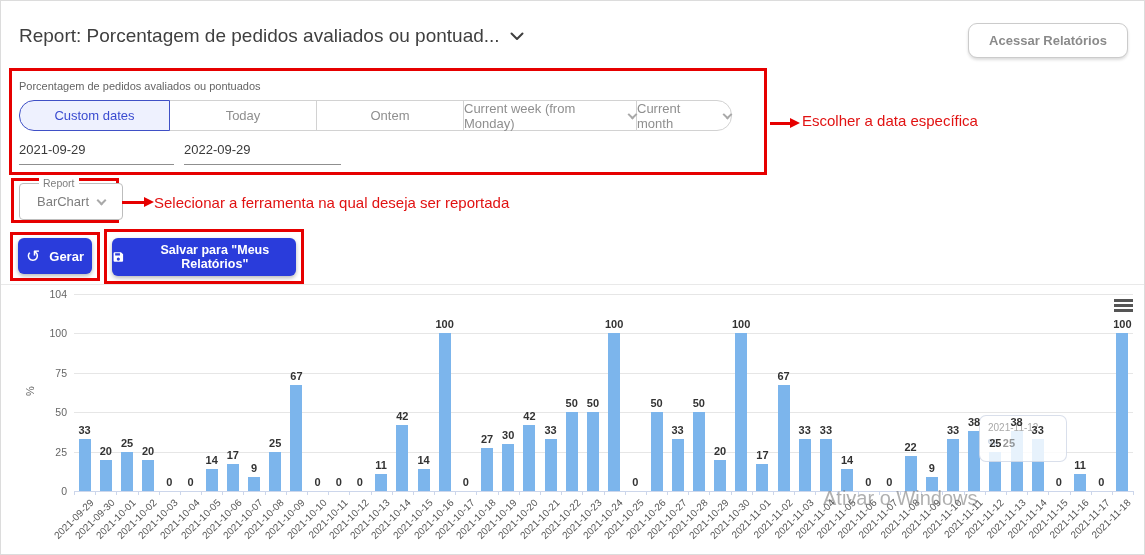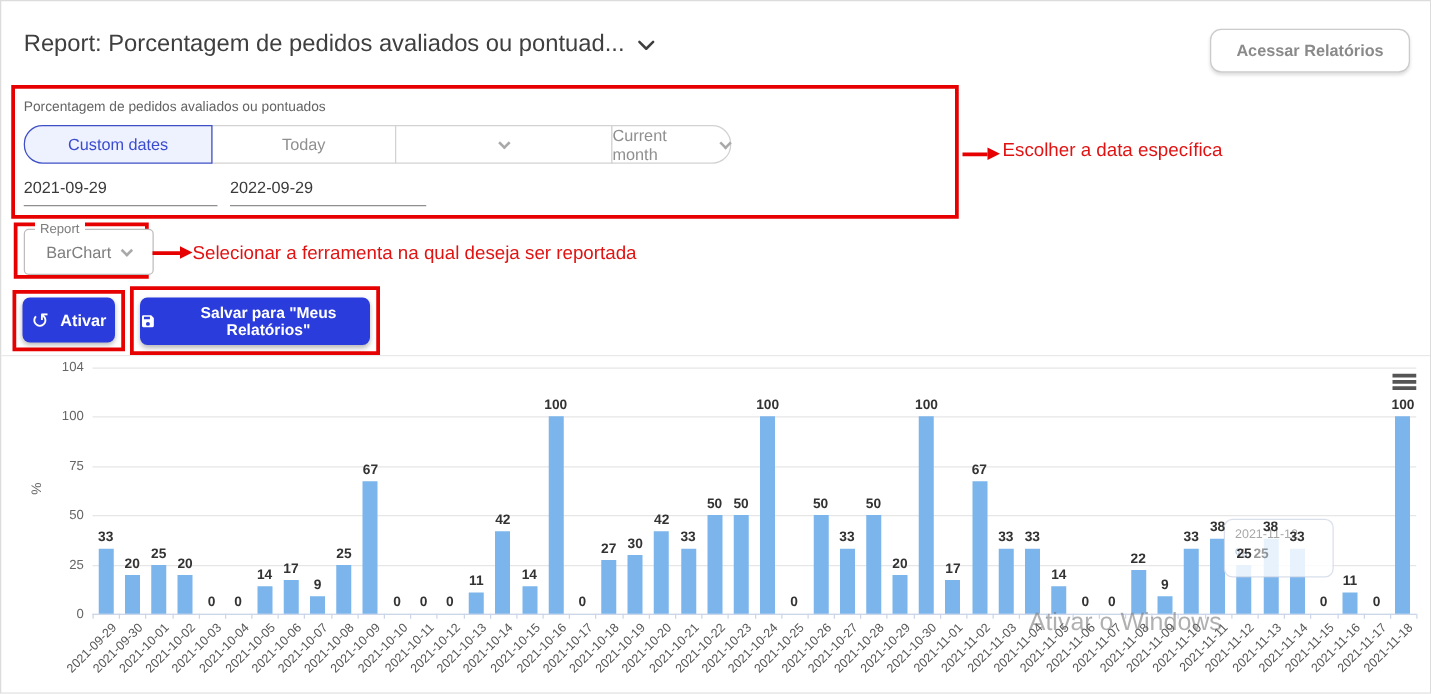--- a/index.html
+++ b/index.html
@@ -41,21 +41,21 @@
     position:absolute; top:140px; height:24px; border:none; outline:none;
     border-bottom:1px solid #8f8f8f; font-size:13px; color:#3a3a3a;
     font-family:"Liberation Sans", sans-serif; background:transparent; padding-bottom:6px;
   }
   
   .report-field {
     position:absolute; left:18px; top:182px; width:104px; height:37px;
     border:1px solid #bdbdbd; border-radius:4px;
     display:flex; align-items:center; justify-content:center; gap:9px; cursor:pointer; background:#fff;
   }
-  .report-legend { position:absolute; left:27px; top:176px; font-size:10.5px; color:#7d7d7d; background:#fff; padding:0 4px; z-index:2; }
+  .report-legend { position:absolute; left:38px; top:176px; font-size:10.5px; color:#7d7d7d; background:#fff; padding:0 4px; z-index:2; }
   .report-value { font-size:13px; color:#7d7d7d; }
   
   .btn-blue {
     position:absolute; background:#2a3cdb; border:none; border-radius:6px;
     color:#fff; font-weight:bold; display:flex; align-items:center; justify-content:center;
     gap:9px; box-shadow:0 2px 4px rgba(0,0,0,0.28); cursor:pointer;
     font-family:"Liberation Sans", sans-serif;
   }
   .refresh-glyph { font-size:17px; font-weight:normal; line-height:1; }
   
@@ -100,21 +100,25 @@
 
   <div class="filter-label">Porcentagem de pedidos avaliados ou pontuados</div>
 
   <div class="tabs">
     <div class="tab selected" style="width:151px;">
       <span>Custom dates</span>
     </div>
     <div class="tab" style="width:148px;">
       <span>Today</span>
     </div>
+    <div class="tab" style="width:148px;">
+      <span>Ontem</span>
+    </div>
     <div class="tab" style="width:174px;">
+      <span>Current week (from Monday)</span>
       <span class="chev"></span>
     </div>
     <div class="tab" style="width:96px;">
       <span>Current month</span>
       <span class="chev"></span>
     </div>
   </div>
 
   <input class="date-input" style="left: 18px; width: 155px;" readonly="" value="2021-09-29">
   <input class="date-input" style="left: 183px; width: 157px;" readonly="" value="2022-09-29">
@@ -134,21 +138,21 @@
 
   <div class="ann" style="left:121px; top:196px;">
     <div class="ann-line" style="width:22px;"></div>
       <div class="ann-head"></div>
   </div>
   <div class="ann-text" style="left:153px; top:193px;">Selecionar a ferramenta na qual deseja ser reportada</div>
 
   <div class="red-box" style="left:9px; top:231px; width:90px; height:49px;"></div>
   <button class="btn-blue" style="left:17px; top:237px; width:74px; height:36px; font-size:13px;">
     <span class="refresh-glyph">↺</span>
-    <span>Ativar</span>
+    <span>Gerar</span>
   </button>
 
   <div class="red-box" style="left:103px; top:228px; width:200px; height:55px;"></div>
   <button class="btn-blue" style="left:111px; top:237px; width:184px; height:38px; font-size:12.5px;">
     <svg width="14" height="14" viewBox="0 0 24 24">
       <path fill="#fff" d="M17 3H5a2 2 0 0 0-2 2v14a2 2 0 0 0 2 2h14a2 2 0 0 0 2-2V7l-4-4zM12 19a3 3 0 1 1 0-6 3 3 0 0 1 0 6zm3-10H6V5h9v4z"></path>
     </svg>
     <span>Salvar para "Meus Relatórios"</span>
   </button>
 

